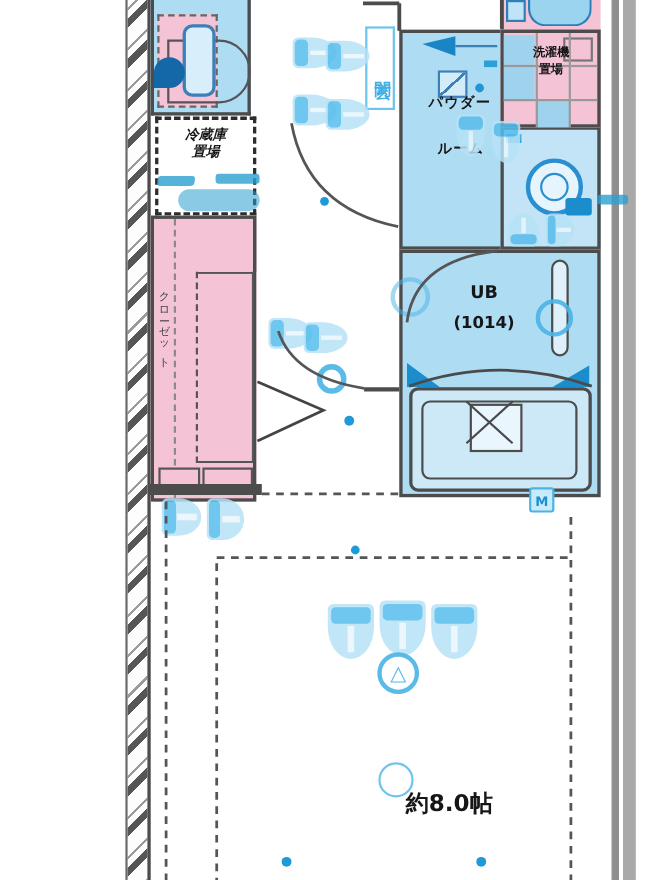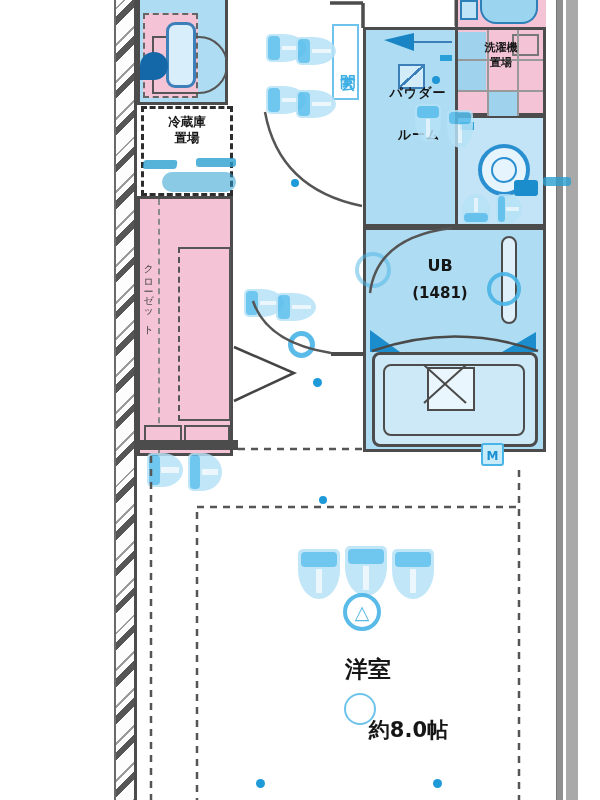--- a/index.html
+++ b/index.html
@@ -41,21 +41,21 @@
     <div class="abs pink" style="left:3px;top:13px;width:55px;height:85px;border:2px dashed #666;"></div>
     <div class="abs" style="left:12px;top:36px;width:76px;height:58px;border:2.5px solid #555;
                 border-radius:0 29px 29px 0/0 50% 50% 0;"></div>
     <div class="abs" style="left:26px;top:22px;width:30px;height:66px;border:3px solid #3d7fb8;
                 border-radius:9px;background:#d9eefb;"></div>
     <div class="abs" style="left:0;top:52px;width:28px;height:28px;background:#1468a8;
                 border-radius:50% 50% 50% 0;"></div>
   </div>
 
   <div class="abs" style="left:141px;top:106px;width:92px;height:90px;border:3px dashed #2d2d2d;background:#fff;">
-    <div class="lbl" style="margin-top:5px;text-align:center;font-size:12.5px;font-weight:700;line-height:1.25;">
+    <div class="lbl" style="margin-top:5px;text-align:center;font-size:12.5px;font-weight:700;line-height:1.25;font-style:italic;">
       <div>冷蔵庫</div>
       <div>置場</div>
     </div>
   </div>
 
   <div class="abs wall" style="left:177px;top:196px;width:56px;height:51px;background:#fff;">
     <div style="text-align:center;padding-top:13px;font-size:13px;font-weight:700;color:#333;">PS</div>
   </div>
 
   <div class="abs pink wall" style="left:137px;top:196px;width:96px;height:260px;">
@@ -110,23 +110,22 @@
   <div class="abs room-blue wall" style="left:363px;top:227px;width:183px;height:225px;">
     <div class="abs" style="left:135px;top:6px;width:16px;height:88px;border:2.5px solid #4c4c4c;background:#dff0fa;border-radius:8px;"></div>
     <div class="abs" style="left:6px;top:122px;width:166px;height:95px;border:3px solid #4c4c4c;border-radius:8px;background:#cde9f8;">
       <div class="abs" style="left:8px;top:9px;width:142px;height:72px;border:2.5px solid #4c4c4c;border-radius:8px;"></div>
       <div class="abs" style="left:52px;top:12px;width:48px;height:44px;background:#eaf6fd;border:2px solid #4c4c4c;"></div>
     </div>
     <div class="abs" style="left:4px;top:100px;width:30px;height:22px;background:#1b8dcc;clip-path:polygon(0 0,100% 100%,0 100%);"></div>
     <div class="abs" style="left:136px;top:102px;width:34px;height:20px;background:#1b8dcc;clip-path:polygon(100% 0,100% 100%,0 100%);"></div>
   </div>
   <div class="abs lbl" style="left:405px;top:256px;width:70px;text-align:center;font-size:16px;font-weight:600;">UB</div>
-  <div class="abs lbl" style="left:398px;top:284px;width:84px;text-align:center;font-size:15px;font-weight:600;">(1481)</div>
-
-  <div class="abs lbl" style="left:318px;top:654px;width:100px;text-align:center;font-size:23px;font-weight:700;">洋室</div>
+  <div class="abs lbl" style="left:398px;top:284px;width:84px;text-align:center;font-size:15px;font-weight:600;">(1014)</div>
+
   <div class="abs lbl" style="left:288px;top:716px;width:160px;text-align:right;font-size:21px;font-weight:700;">約8.0帖</div>
 
   <div class="abs" style="left:481px;top:443px;width:23px;height:23px;background:#c8ebfa;border:2px solid #49b4e6;
               border-radius:3px;text-align:center;">
     <span style="font-size:12px;font-weight:700;color:#1a8fd2;line-height:19px;">M</span>
   </div>
 
   <div class="abs vtext" style="left:332px;top:24px;width:27px;height:76px;border:2px solid rgba(73,180,230,.8);
               color:#3fb0e5;font-size:15px;font-weight:700;text-align:center;background:rgba(255,255,255,.3);">玄関</div>
 

